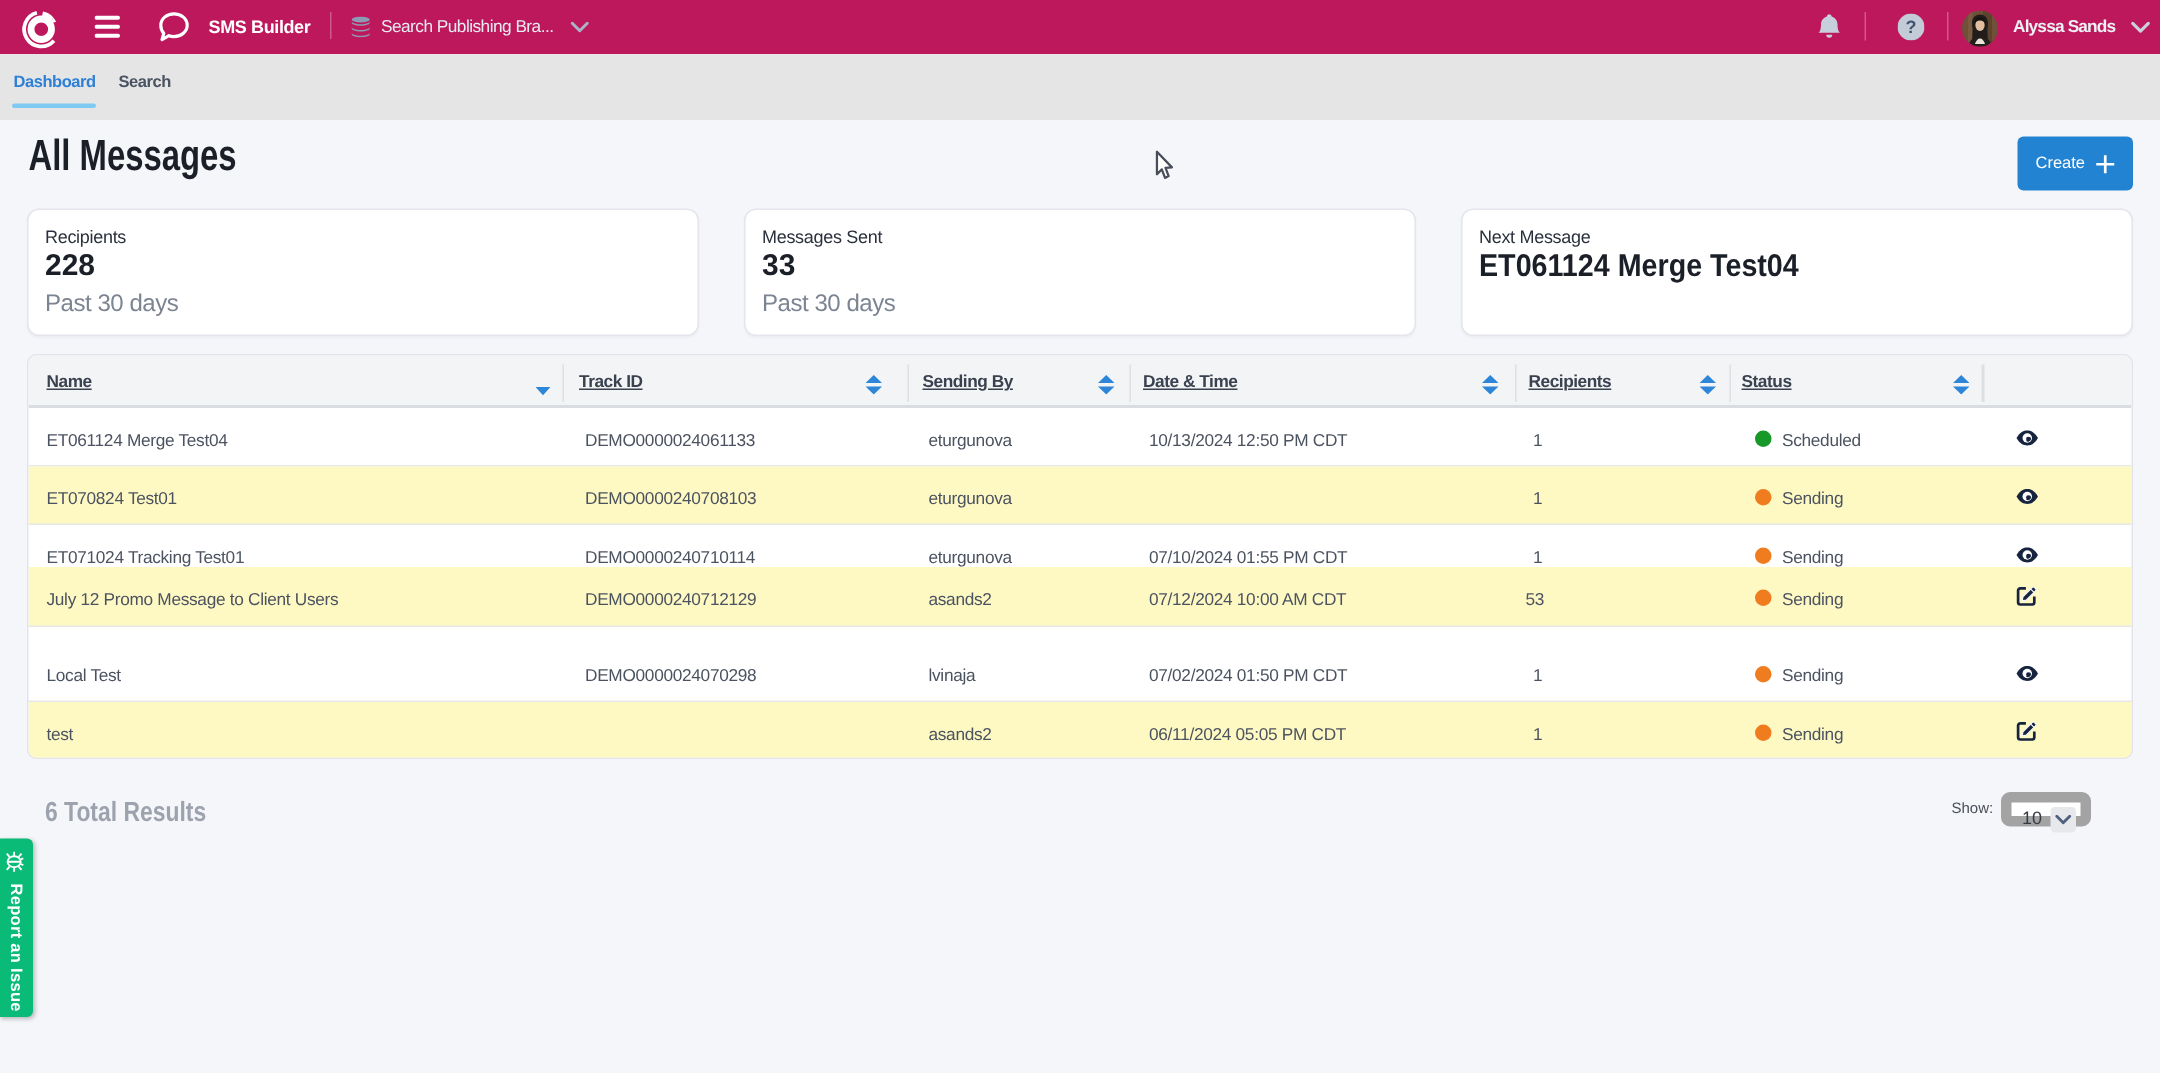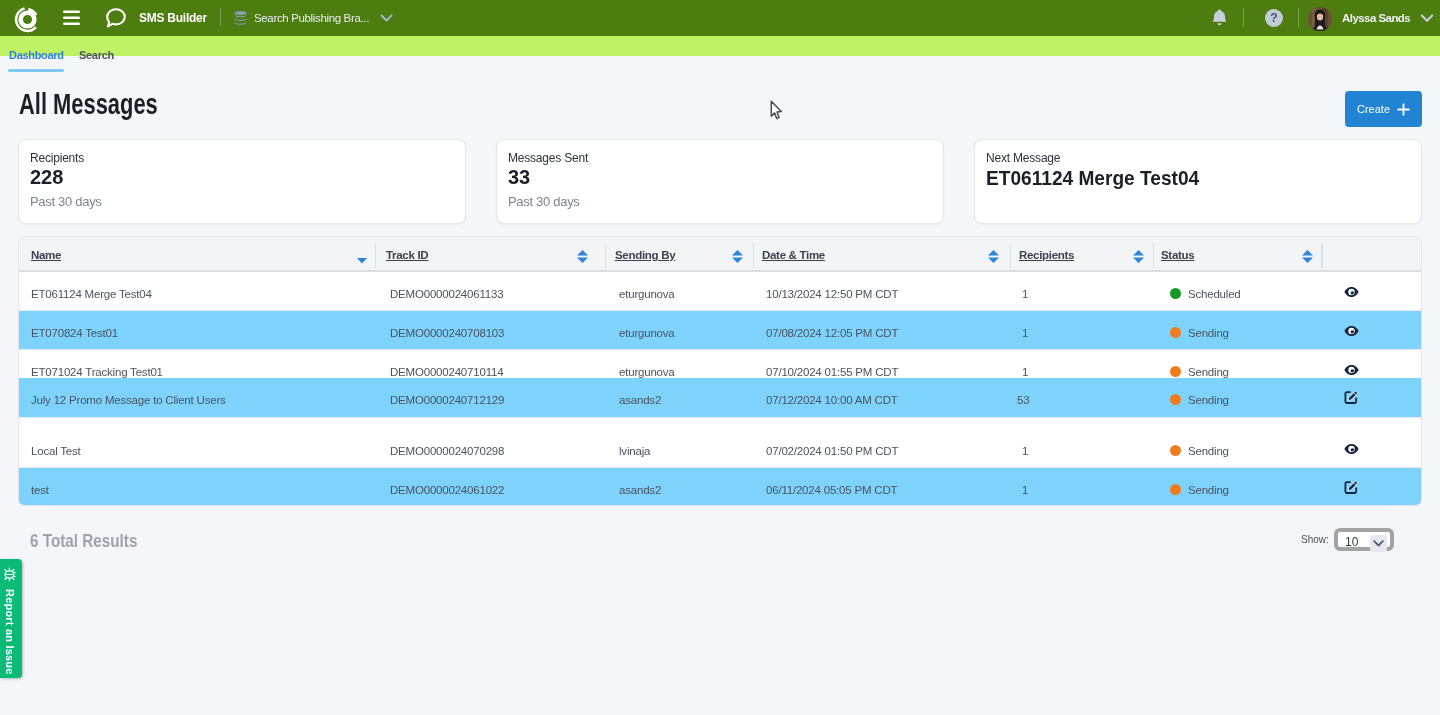--- a/index.html
+++ b/index.html
@@ -1,47 +1,47 @@
 <!DOCTYPE html>
 <html><head>
 <meta charset="utf-8">
 <style>
 * { margin:0; padding:0; box-sizing:border-box; }
 html,body { width:1440px; height:715px; overflow:hidden; }
 body { font-family:"Liberation Sans", sans-serif; background:#F5F6FA; position:relative; }
-#hdr { position:absolute; left:0; top:0; width:1440px; height:36px; background:#4d7c0f; }
+#hdr { position:absolute; left:0; top:0; width:1440px; height:36px; background:#be185d; }
 #hdr .abs { position:absolute; }
 .vsep { position:absolute; width:1px; background:rgba(255,255,255,.28); }
 #smsb { position:absolute; left:139px; top:0; height:36px; line-height:36px; color:#fff; font-size:12px; font-weight:bold; letter-spacing:-0.25px; }
 #brand { position:absolute; left:254px; top:0; height:36px; line-height:36px; color:#E7EBF2; font-size:11.5px; letter-spacing:-0.35px; }
 #uname { position:absolute; left:1342px; top:0; height:36px; line-height:36px; color:#EDF0F5; font-size:11.5px; font-weight:bold; letter-spacing:-0.55px; }
-#tabbar { position:absolute; left:0; top:36px; width:1440px; height:20px; background:#bef264; }
+#tabbar { position:absolute; left:0; top:36px; width:1440px; height:44px; background:#e5e5e5; }
 .tab1 { position:absolute; left:9px; top:0; height:39px; line-height:39px; color:#2E80D6; font-size:11px; font-weight:bold; letter-spacing:-0.3px; }
 .tab2 { position:absolute; left:79px; top:0; height:39px; line-height:39px; color:#4A5361; font-size:11px; font-weight:bold; letter-spacing:-0.3px; }
 .tabline { position:absolute; left:8px; top:33px; width:56px; height:3px; background:#7FC9F2; border-radius:2px; }
 h1 { position:absolute; left:19px; top:88px; font-size:29px; line-height:33px; color:#1B1F27; transform:scaleX(0.755); transform-origin:left top; white-space:nowrap; }
 #createbtn { position:absolute; left:1345px; top:91px; width:77px; height:36px; background:#2283D2; border-radius:4px; color:#fff; font-size:11px; display:flex; align-items:center; justify-content:center; gap:7px; }
 .card { position:absolute; top:139px; width:448px; height:85px; background:#fff; border:1px solid #E4E6EB; border-radius:8px; box-shadow:0 1px 2px rgba(20,30,60,.04); padding:11px 11px; }
 .card .lbl { font-size:12px; color:#2B313C; margin-bottom:2px; letter-spacing:-0.2px; }
 .card .big { font-size:20px; font-weight:bold; color:#1B1F27; white-space:nowrap; margin-top:-1px; }
-.card .sub { font-size:13px; color:#7C8492; margin-top:5px; letter-spacing:-0.3px; }
+.card .sub { font-size:16px; color:#7C8492; margin-top:5px; letter-spacing:-0.3px; }
 #tablebox { position:absolute; left:18px; top:236px; width:1404px; height:270px; background:#fff; border:1px solid #E2E4E9; border-radius:6px; overflow:hidden; }
 #thead { position:absolute; left:0; top:0; width:100%; height:34.5px; background:#F3F4F6; border-bottom:2px solid #D9DCE1; }
 .th { position:absolute; top:0; height:31px; line-height:36px; font-size:11.5px; font-weight:bold; color:#3A4250; letter-spacing:-0.3px;text-decoration:underline; }
 .colsep { position:absolute; top:6px; height:25px; width:1.5px; background:#DCDFE4; }
 .row { position:absolute; left:0; width:1402px; height:39.6px; border-bottom:1px solid #E5E7EA; font-size:11.5px; color:#4C5360; letter-spacing:-0.2px; }
-.row.alt { background:#7dd3fc; }
+.row.alt { background:#fef9c3; }
 .cell { position:absolute; top:0; height:39.6px; line-height:45px; white-space:nowrap; }
 .dot { display:inline-block; width:11px; height:11px; border-radius:50%; margin-right:7px; position:relative; top:1px; }
 .dot.g { background:#17992A; }
 .dot.o { background:#EF7D20; }
 .rowicon { position:absolute; left:1325px; top:14px; }
 #totres { position:absolute; left:30px; top:530px; font-size:18.5px; font-weight:bold; color:#9DA3AE; transform:scaleX(0.825); transform-origin:left top; white-space:nowrap; }
 #showlbl { position:absolute; left:1301px; top:534px; font-size:10px; color:#4A5058; }
-#showsel { position:absolute; left:1334px; top:528px; width:60px; height:23px; background:#fff; border:4px solid #a3a3a3; border-radius:6px; }
+#showsel { position:absolute; left:1334px; top:528px; width:60px; height:23px; background:#fff; border:7px solid #a3a3a3; border-radius:6px; }
 #showsel .ten { position:absolute; left:7px; top:0; height:21px; line-height:21px; font-size:12px; color:#333A44; }
 #showsel .chev { position:absolute; right:3.5px; top:3px; width:17px; height:17px; background:#E7E8EC; border-radius:3px; display:flex; align-items:center; justify-content:center; }
 #report { position:absolute; left:0; top:559px; width:22px; height:119px; background:#0ABB78; border-radius:0 4px 4px 0; box-shadow:1px 1px 3px rgba(0,0,0,.25); }
 #report .txt { position:absolute; left:4px; top:30px; height:88px; color:#fff; font-size:11px; font-weight:bold; writing-mode:vertical-rl; white-space:nowrap; letter-spacing:.2px; }
 </style>
 </head>
 <body>
 
 <div id="hdr">
 
@@ -184,21 +184,20 @@
           <path d="M 0.4 6.5 C 3 2 5.8 0.9 8.5 0.9 C 11.2 0.9 14 2 16.6 6.5 C 14 11 11.2 12.1 8.5 12.1 C 5.8 12.1 3 11 0.4 6.5 Z" fill="#16243F"></path>
           <circle cx="8.5" cy="6.5" r="3.6" fill="#fff"></circle>
           <path d="M 10.4 5.6 A 2 2 0 1 1 7.5 8.3 A 2.6 2.6 0 0 0 10.4 5.6 Z" fill="#16243F"></path>
           <circle cx="9.3" cy="7.3" r="1.7" fill="#16243F"></circle>
         </svg></div>
   </div>
   <div class="row alt" style="top:73.8px">
     <div class="cell" style="left:12px">ET070824 Test01</div>
     <div class="cell" style="left:371px">DEMO0000240708103</div>
     <div class="cell" style="left:600px">eturgunova</div>
-    <div class="cell" style="left:747px">07/08/2024 12:05 PM CDT</div>
     <div class="cell" style="left:1003px">1</div>
     <div class="cell" style="left:1151px"><span class="dot o"></span>Sending</div>
     <div class="rowicon"><svg width="15" height="12" viewBox="0 0 17 13">
           <path d="M 0.4 6.5 C 3 2 5.8 0.9 8.5 0.9 C 11.2 0.9 14 2 16.6 6.5 C 14 11 11.2 12.1 8.5 12.1 C 5.8 12.1 3 11 0.4 6.5 Z" fill="#16243F"></path>
           <circle cx="8.5" cy="6.5" r="3.6" fill="#fff"></circle>
           <path d="M 10.4 5.6 A 2 2 0 1 1 7.5 8.3 A 2.6 2.6 0 0 0 10.4 5.6 Z" fill="#16243F"></path>
           <circle cx="9.3" cy="7.3" r="1.7" fill="#16243F"></circle>
         </svg></div>
   </div>
   <div class="row" style="top:113.1px">
@@ -236,21 +235,20 @@
     <div class="cell" style="left:1151px"><span class="dot o"></span>Sending</div>
     <div class="rowicon"><svg width="15" height="12" viewBox="0 0 17 13">
           <path d="M 0.4 6.5 C 3 2 5.8 0.9 8.5 0.9 C 11.2 0.9 14 2 16.6 6.5 C 14 11 11.2 12.1 8.5 12.1 C 5.8 12.1 3 11 0.4 6.5 Z" fill="#16243F"></path>
           <circle cx="8.5" cy="6.5" r="3.6" fill="#fff"></circle>
           <path d="M 10.4 5.6 A 2 2 0 1 1 7.5 8.3 A 2.6 2.6 0 0 0 10.4 5.6 Z" fill="#16243F"></path>
           <circle cx="9.3" cy="7.3" r="1.7" fill="#16243F"></circle>
         </svg></div>
   </div>
   <div class="row alt" style="top:231.0px">
     <div class="cell" style="left:12px">test</div>
-    <div class="cell" style="left:371px">DEMO0000024061022</div>
     <div class="cell" style="left:600px">asands2</div>
     <div class="cell" style="left:747px">06/11/2024 05:05 PM CDT</div>
     <div class="cell" style="left:1003px">1</div>
     <div class="cell" style="left:1151px"><span class="dot o"></span>Sending</div>
     <div class="rowicon"><svg style="margin-top:-2.5px" width="14" height="14" viewBox="0 0 14 14">
           <path d="M12.2 7.6 v3.9 a1.5 1.5 0 0 1 -1.5 1.5 H2.9 A1.5 1.5 0 0 1 1.4 11.5 V3.7 A1.5 1.5 0 0 1 2.9 2.2 H6.6" fill="none" stroke="#16243F" stroke-width="1.8"></path>
           <path d="M4.6 7.9 L9.8 2.7 L12 4.9 L6.8 10.1 L4.2 10.5 Z M9.8 2.7 L10.9 1.6 a0.9 0.9 0 0 1 1.3 0 l0.9 0.9 a0.9 0.9 0 0 1 0 1.3 L12 4.9" fill="#16243F" stroke="#F6F7F9" stroke-width="0.8"></path>
         </svg></div>
   </div>
 </div>

